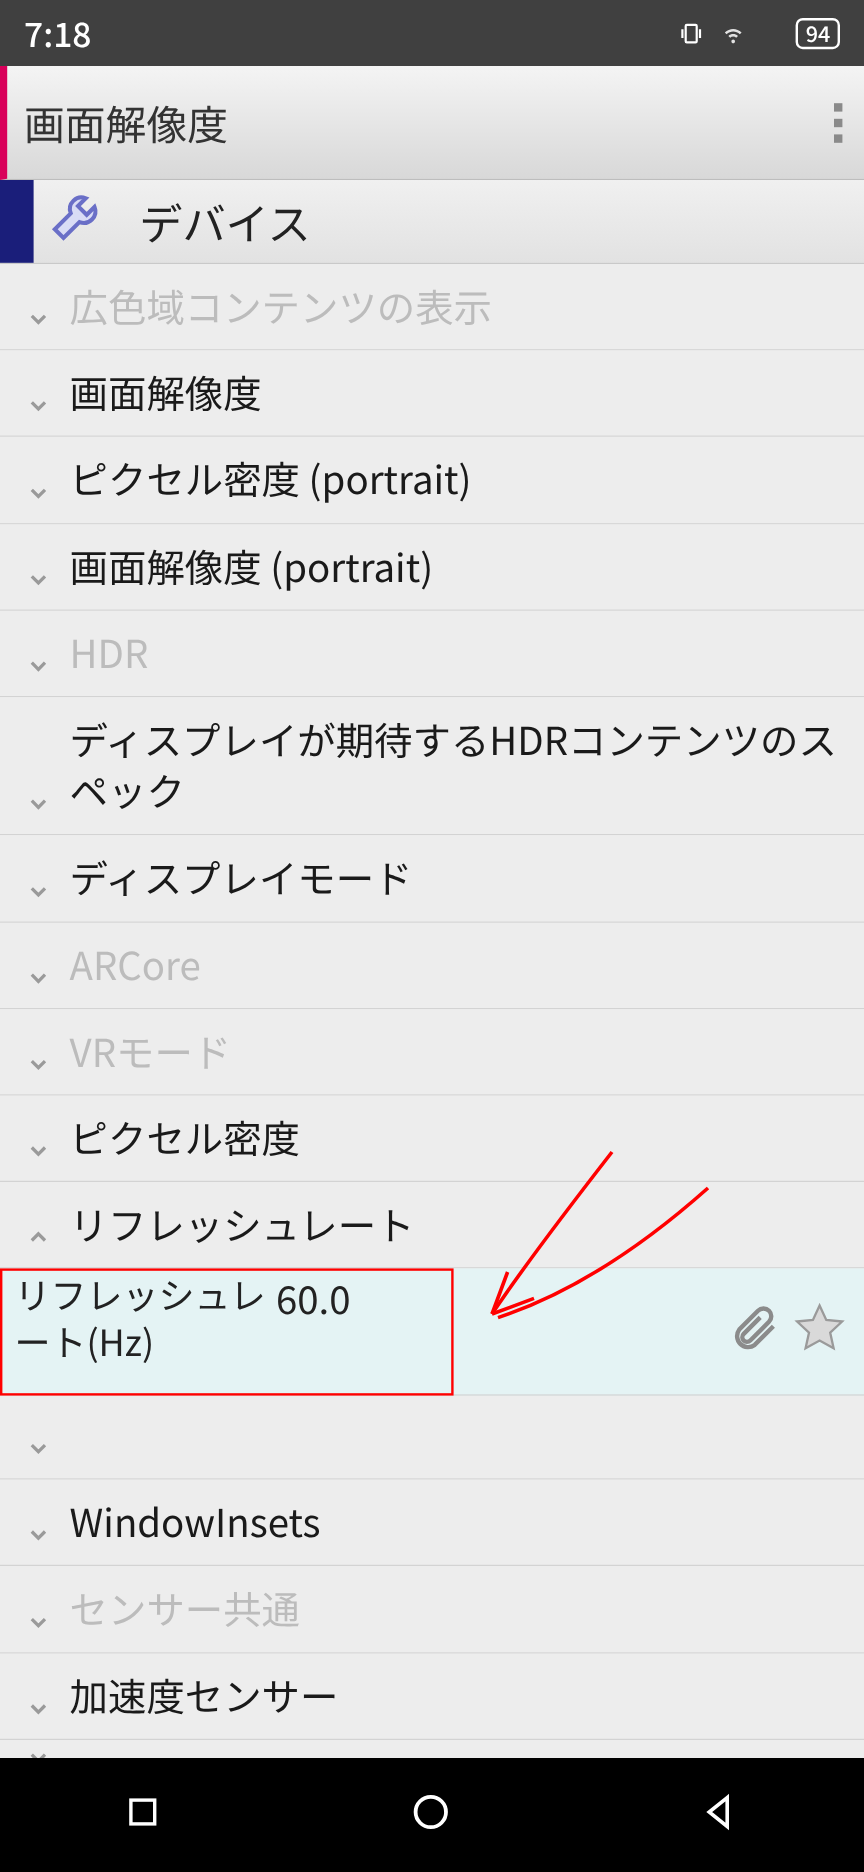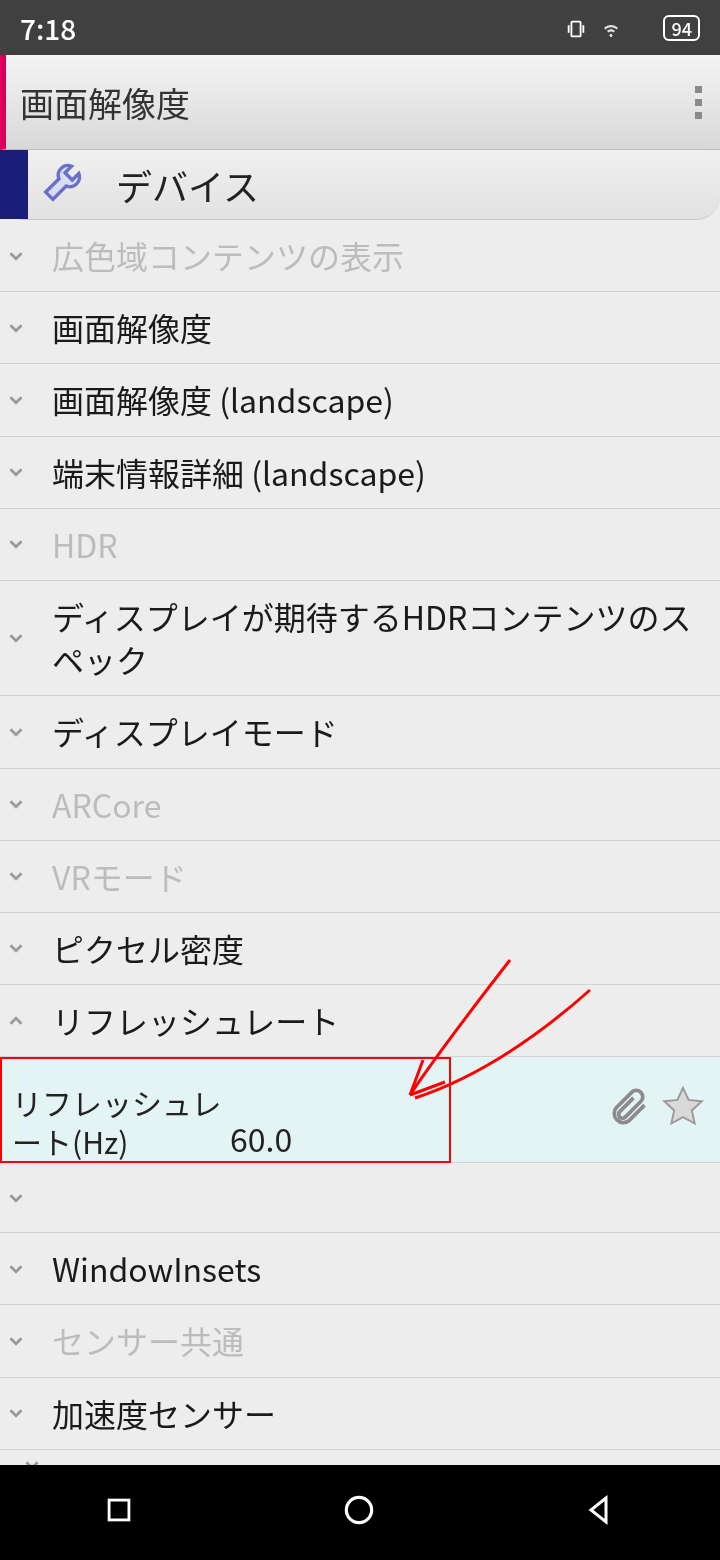--- a/index.html
+++ b/index.html
@@ -48,56 +48,55 @@
     height: 70px;
     background: linear-gradient(#f0f0f0, #e2e2e2);
     display: flex;
     align-items: center;
     padding-left: 36px;
     border-bottom: 1px solid #c9c9c9;
     font-size: 36px;
     color: #222;
     gap: 22px;
     position: relative;
-    border-radius: 24px;
   }
   .blue-edge {
     position: absolute;
     left: 0; top: 0; bottom: 0; width: 28px;
     background: #1a1e7a;
   }
   .wrench { display:inline-block; }
   .list-row {
     min-height: 70px;
     background: #ededed;
     border-bottom: 1px solid #d3d3d3;
     display: flex;
-    align-items: center;
-    padding: 14px 18px 14px 2px;
-    gap: 22px;
+    align-items: flex-end;
+    padding: 14px 18px 14px 18px;
+    gap: 12px;
     font-size: 32px;
     color: #1a1a1a;
   }
   .list-row.muted { color: #bcbcbc; }
   .chev {
     width: 28px; flex: 0 0 28px;
     color: #9a9a9a;
     display: flex; align-items: center; justify-content: center;
   }
   .list-row .label { flex: 1; line-height: 1.35; }
   .detail-row {
     background: #e4f3f4;
     border: 2px solid #ff0000;
     height: 106px;
     display: flex;
-    align-items: flex-end;
+    align-items: flex-start;
     padding: 0 10px;
     position: relative;
     margin: 0 0 0 0;
-    width: 451px;
+    width: 378px;
   }
   .detail-row-outer {
     background: #e4f3f4;
     border-bottom: 1px solid #d3d3d3;
     display: flex;
     align-items: center;
     height: 106px;
     position: relative;
   }
   .detail-label { font-size: 30px; color:#222; width: 210px; line-height:1.3; }
@@ -183,29 +182,29 @@
           </svg>
         </span>
         <span class="label">画面解像度</span>
       </div>
       <div class="list-row">
         <span class="chev">
           <svg width="22" height="22" viewBox="0 0 24 24" fill="none" stroke="#9a9a9a" stroke-width="3">
             <path d="M6 9l6 6 6-6"></path>
           </svg>
         </span>
-        <span class="label">画面解像度 (landscape)</span>
-      </div>
-      <div class="list-row">
-        <span class="chev">
-          <svg width="22" height="22" viewBox="0 0 24 24" fill="none" stroke="#9a9a9a" stroke-width="3">
-            <path d="M6 9l6 6 6-6"></path>
-          </svg>
-        </span>
-        <span class="label">端末情報詳細 (landscape)</span>
+        <span class="label">ピクセル密度 (portrait)</span>
+      </div>
+      <div class="list-row">
+        <span class="chev">
+          <svg width="22" height="22" viewBox="0 0 24 24" fill="none" stroke="#9a9a9a" stroke-width="3">
+            <path d="M6 9l6 6 6-6"></path>
+          </svg>
+        </span>
+        <span class="label">画面解像度 (portrait)</span>
       </div>
       <div class="list-row muted">
         <span class="chev">
           <svg width="22" height="22" viewBox="0 0 24 24" fill="none" stroke="#9a9a9a" stroke-width="3">
             <path d="M6 9l6 6 6-6"></path>
           </svg>
         </span>
         <span class="label">HDR</span>
       </div>
       <div class="list-row">

